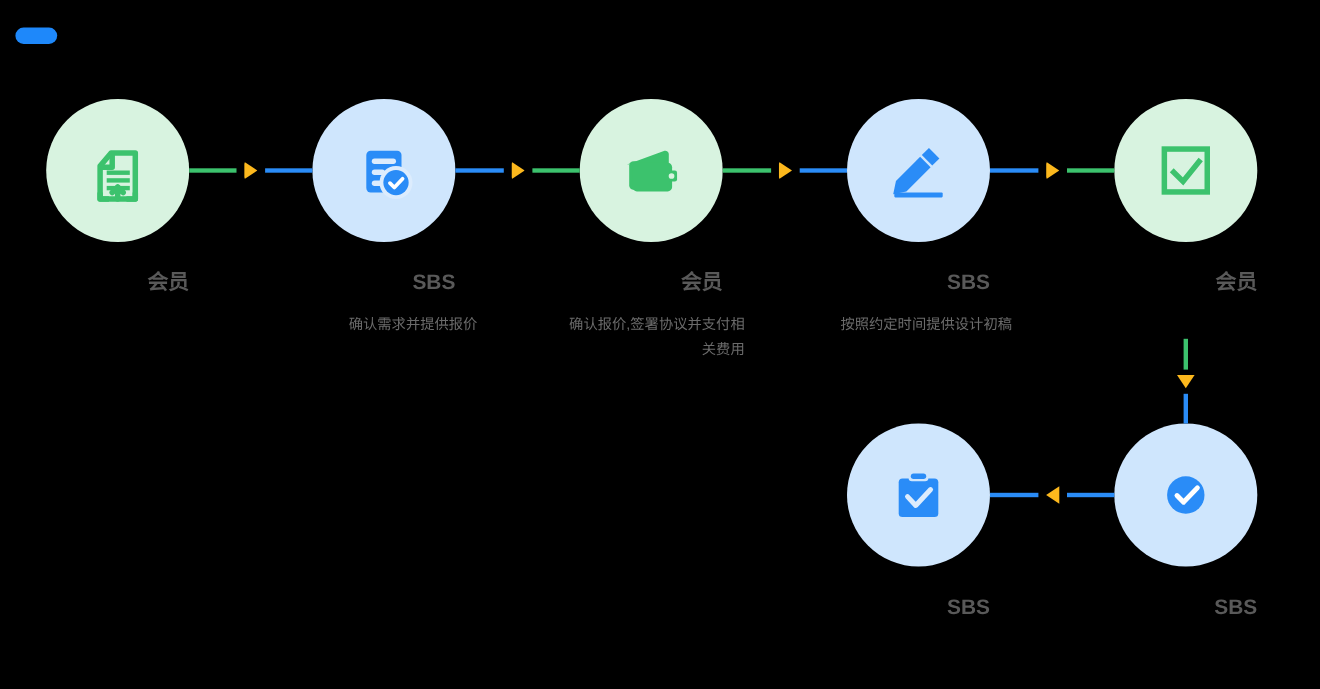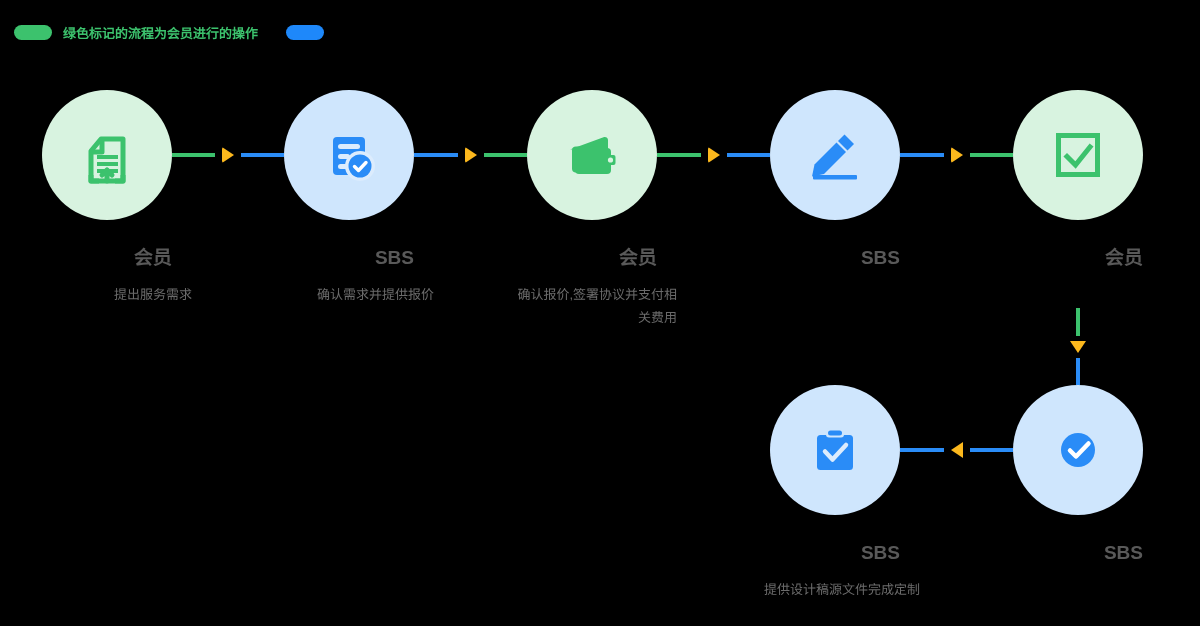--- a/index.html
+++ b/index.html
@@ -133,24 +133,20 @@
     border-right: 8px solid transparent;
     border-top: 12px solid #fcb81d;
     margin: 5px 0;
   }
 </style>
 </head>
 <body>
 
 <div id="legend">
 
-  <div class="legend-entry">
-    <span class="legend-pill" style="background:#3cc26d"></span>
-    <span class="legend-text" style="color:#3cc26d">绿色标记的流程为会员进行的操作</span>
-  </div>
 
   <div class="legend-entry">
     <span class="legend-pill" style="background:#1e88fa"></span>
   </div>
 
 </div>
 
 <div id="canvas">
 
   <div class="node" style="left:0px; top:0px;">
@@ -161,21 +157,20 @@
           <path d="M31 20v13H20" stroke="#3cc26d" stroke-width="5" stroke-linejoin="round" fill="none"></path>
           <rect x="26" y="36" width="21" height="4" fill="#3cc26d"></rect>
           <rect x="26" y="43" width="21" height="4" fill="#3cc26d"></rect>
           <rect x="26" y="50" width="21" height="4" fill="#3cc26d"></rect>
           <path d="M36 62V51m0 0l-5 5m5-5l5 5" stroke="#3cc26d" stroke-width="5" stroke-linecap="round" stroke-linejoin="round" fill="none"></path>
           <path d="M20 56v6h8M52 56v6h-8" stroke="#3cc26d" stroke-width="5" stroke-linejoin="round" fill="none"></path>
         </svg>
       </span>
     </div>
     <div class="node-role">会员</div>
-    <div class="node-desc">提出服务需求</div>
   </div>
 
   <div class="node" style="left:242px; top:0px;">
     <div class="node-circle" style="background:#cfe6fd">
       <span>
         <svg width="72" height="72" viewBox="0 0 72 72" fill="none">
           <rect x="20" y="18" width="32" height="38" rx="4" fill="#2a8cf7"></rect>
           <rect x="25" y="25" width="22" height="5" rx="2.5" fill="#dcecfd"></rect>
           <rect x="25" y="35" width="12" height="5" rx="2.5" fill="#dcecfd"></rect>
           <rect x="25" y="45" width="12" height="5" rx="2.5" fill="#dcecfd"></rect>
@@ -209,20 +204,21 @@
     <div class="node-circle" style="background:#cfe6fd">
       <span>
         <svg width="72" height="72" viewBox="0 0 72 72" fill="none">
           <path d="M45.5 15.5l9.5 9.5-6.5 6.5-9.5-9.5z" fill="#2a8cf7"></path>
           <path d="M37.5 23.5l9.5 9.5-22 22-12 2.5 2.5-12z" fill="#2a8cf7"></path>
           <rect x="14" y="56" width="44" height="4.5" rx="1" fill="#2a8cf7"></rect>
         </svg>
       </span>
     </div>
     <div class="node-role">SBS</div>
+    <div class="node-desc">按照约定时间提供设计初稿</div>
   </div>
 
   <div class="node" style="left:971px; top:0px;">
     <div class="node-circle" style="background:#d8f3e0">
       <span>
         <svg width="72" height="72" viewBox="0 0 72 72" fill="none">
           <rect x="16.5" y="16.5" width="39" height="39" stroke="#3cc26d" stroke-width="5" fill="none"></rect>
           <path d="M25 37.5l8.5 8.5L48 28" stroke="#3cc26d" stroke-width="5" stroke-linecap="square" stroke-linejoin="miter" fill="none"></path>
         </svg>
       </span>
@@ -235,21 +231,20 @@
       <span>
         <svg width="72" height="72" viewBox="0 0 72 72" fill="none">
           <rect x="18" y="21" width="36" height="35" rx="3.5" fill="#2a8cf7"></rect>
           <rect x="27" y="14.5" width="18" height="9" rx="3" fill="#cfe6fd"></rect>
           <rect x="29" y="16.5" width="14" height="5" rx="2.5" fill="#2a8cf7"></rect>
           <path d="M26 37.5l7.5 8L47 31" stroke="#dcecfd" stroke-width="4.5" stroke-linecap="round" stroke-linejoin="round" fill="none"></path>
         </svg>
       </span>
     </div>
     <div class="node-role">SBS</div>
-    <div class="node-desc">提供设计稿源文件完成定制</div>
   </div>
 
   <div class="node" style="left:971px; top:295px;">
     <div class="node-circle" style="background:#cfe6fd">
       <span>
         <svg width="72" height="72" viewBox="0 0 72 72" fill="none">
           <circle cx="36" cy="36" r="17" fill="#2a8cf7"></circle>
           <path d="M28 36.5l6 6 12.5-13" stroke="#ffffff" stroke-width="4.5" stroke-linecap="round" stroke-linejoin="round" fill="none"></path>
         </svg>
       </span>

